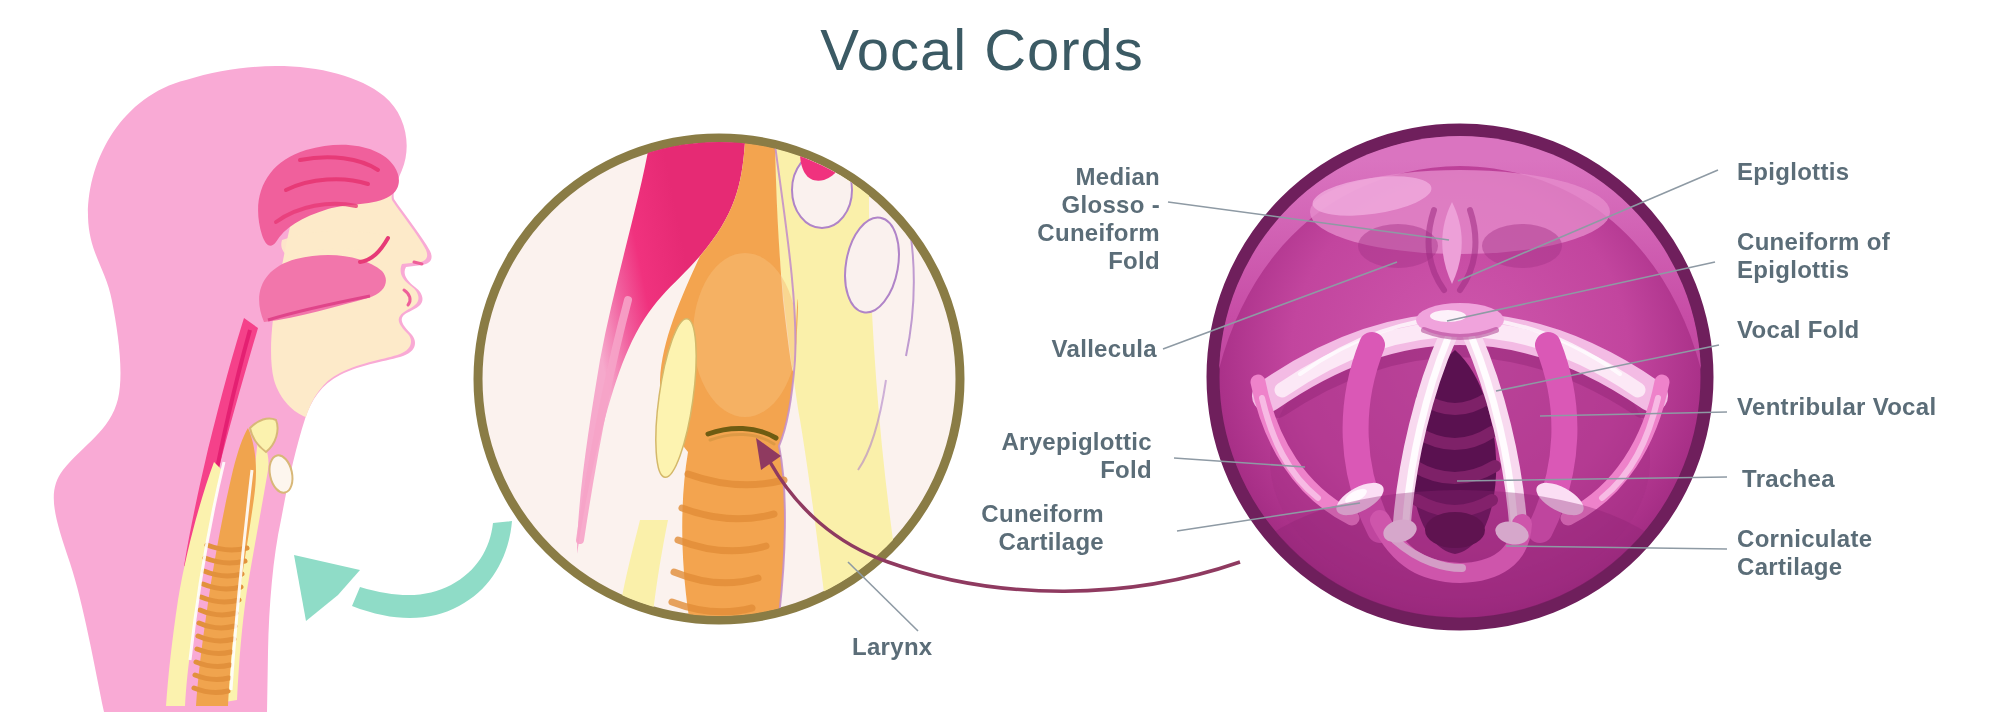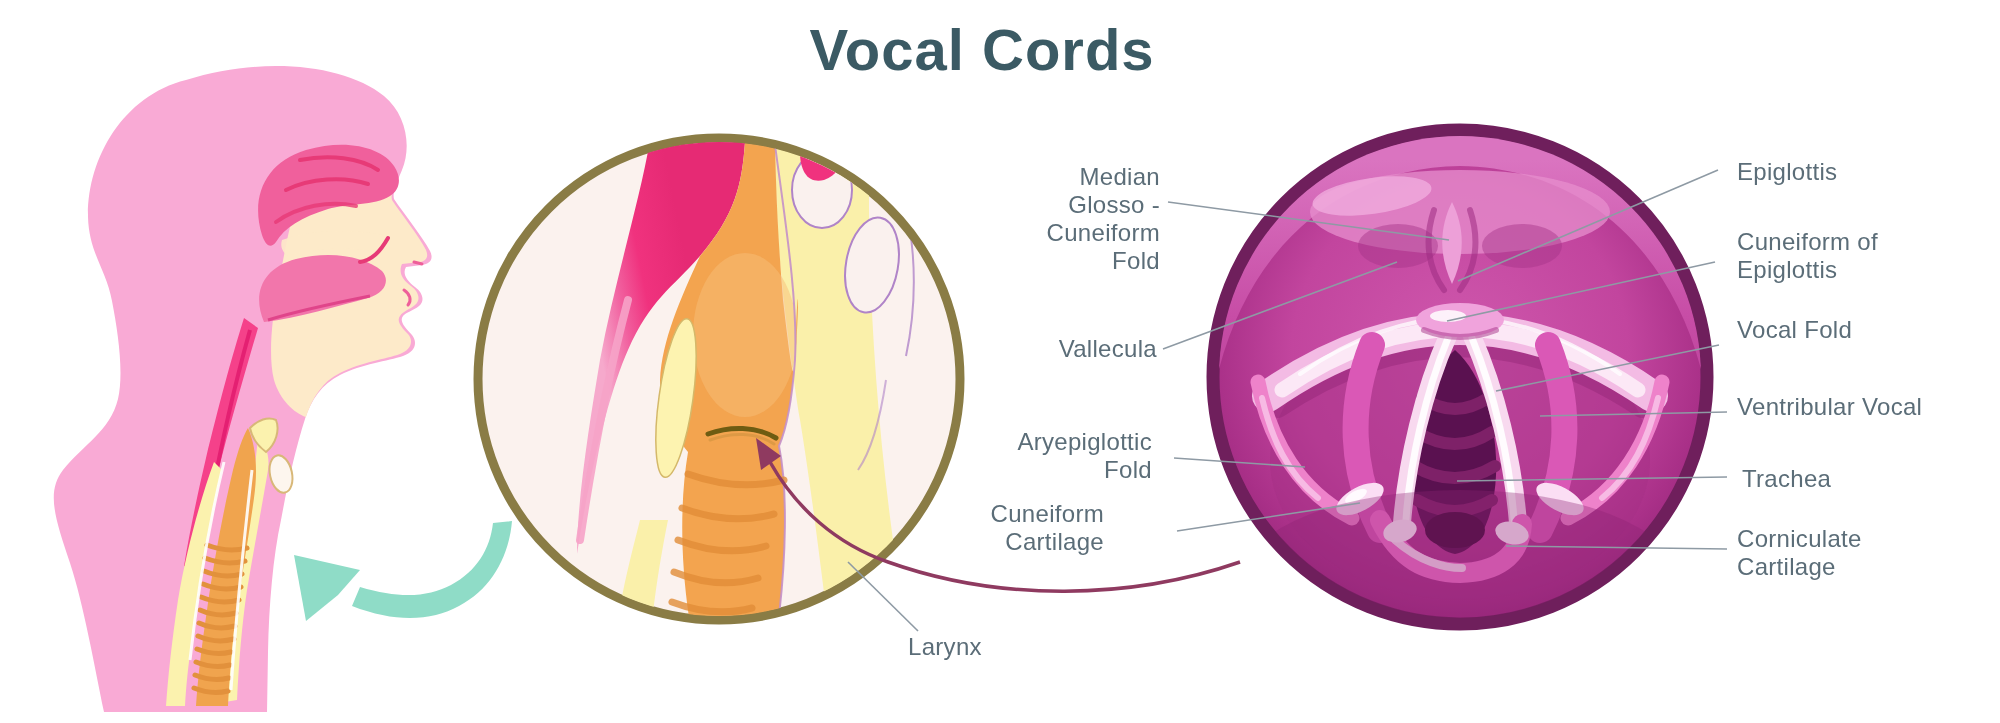--- a/index.html
+++ b/index.html
@@ -1,21 +1,21 @@
 <!DOCTYPE html>
 <html><head>
 <meta charset="utf-8">
 <style>
   html,body{margin:0;padding:0;background:#ffffff;}
   .stage{position:relative;width:2000px;height:723px;background:#ffffff;overflow:hidden;
          font-family:"Liberation Sans",sans-serif;}
   .stage svg{position:absolute;left:0;top:0;}
   .page-title{position:absolute;left:982px;top:18px;transform:translateX(-50%);
-      font-size:58px;line-height:64px;font-weight:700;letter-spacing:1px;color:#3b5a64;white-space:nowrap;}
-  .lbl{position:absolute;font-size:24px;line-height:28px;font-weight:400;letter-spacing:.3px;
+      font-size:58px;line-height:64px;font-weight:400;letter-spacing:1px;color:#3b5a64;white-space:nowrap;}
+  .lbl{position:absolute;font-size:24px;line-height:28px;font-weight:700;letter-spacing:.3px;
        color:#5b6d78;white-space:nowrap;z-index:5;}
   .lbl span{display:block;}
   .lbl.r{text-align:right;}
 </style>
 </head>
 <body>
 
 <div class="stage">
 
 <svg width="2000" height="723" viewBox="0 0 2000 723">
@@ -266,16 +266,16 @@
   <div class="lbl" style="top:393px;left:1737px">
     <span>Ventribular Vocal</span>
   </div>
   <div class="lbl" style="top:465px;left:1742px">
     <span>Trachea</span>
   </div>
   <div class="lbl" style="top:525px;left:1737px">
     <span>Corniculate</span>
     <span>Cartilage</span>
   </div>
-  <div class="lbl" style="top:633px;left:908px">
+  <div class="lbl" style="top:633px;left:852px">
     <span>Larynx</span>
   </div>
 </div>
 
 </body></html>

